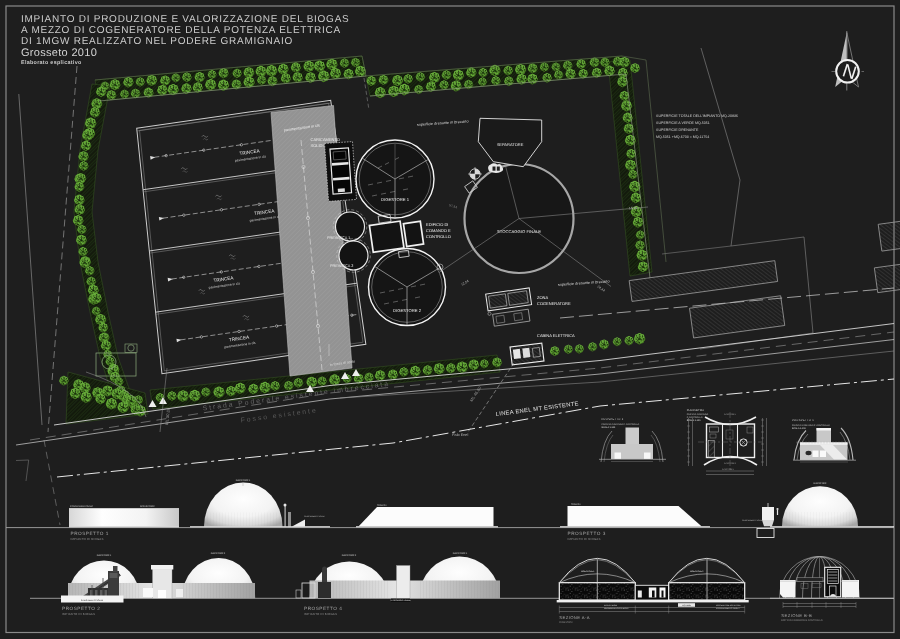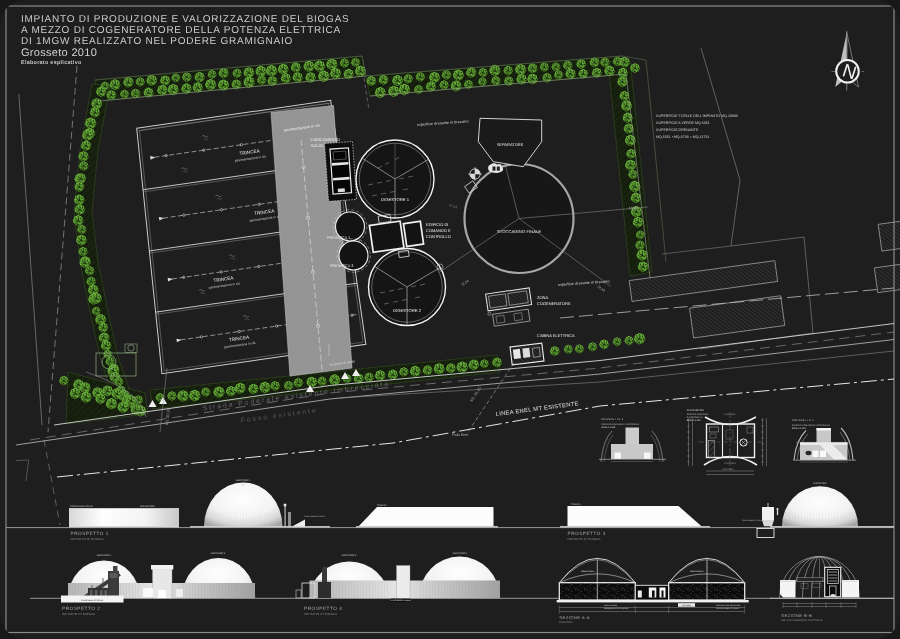--- a/index.html
+++ b/index.html
@@ -1,15 +1,15 @@
 <!DOCTYPE html>
 <html><head><meta charset="utf-8">
 <style>
 html,body{margin:0;padding:0;background:#181818;}
-#sheet{position:relative;width:900px;height:639px;overflow:hidden;font-family:"Liberation Sans",sans-serif;-webkit-font-smoothing:antialiased;text-rendering:geometricPrecision;opacity:0.999;will-change:transform;border-radius:25px;}
+#sheet{position:relative;width:900px;height:639px;overflow:hidden;font-family:"Liberation Sans",sans-serif;-webkit-font-smoothing:antialiased;text-rendering:geometricPrecision;opacity:0.999;will-change:transform;}
 </style></head>
 <body>
 <div id="sheet"><svg width="900" height="639" viewBox="0 0 900 639" opacity="0.999" text-rendering="geometricPrecision">
 <defs>
 <g id="tr">
   <circle r="4.3" fill="#15200c"></circle>
   <g fill="none" stroke="#4a7f24" stroke-width="1.0">
     <circle cx="2.1" cy="2.2" r="1.7"></circle>
     <circle cx="-0.2" cy="3.1" r="1.8"></circle>
     <circle cx="-2.3" cy="2.0" r="1.7"></circle>

